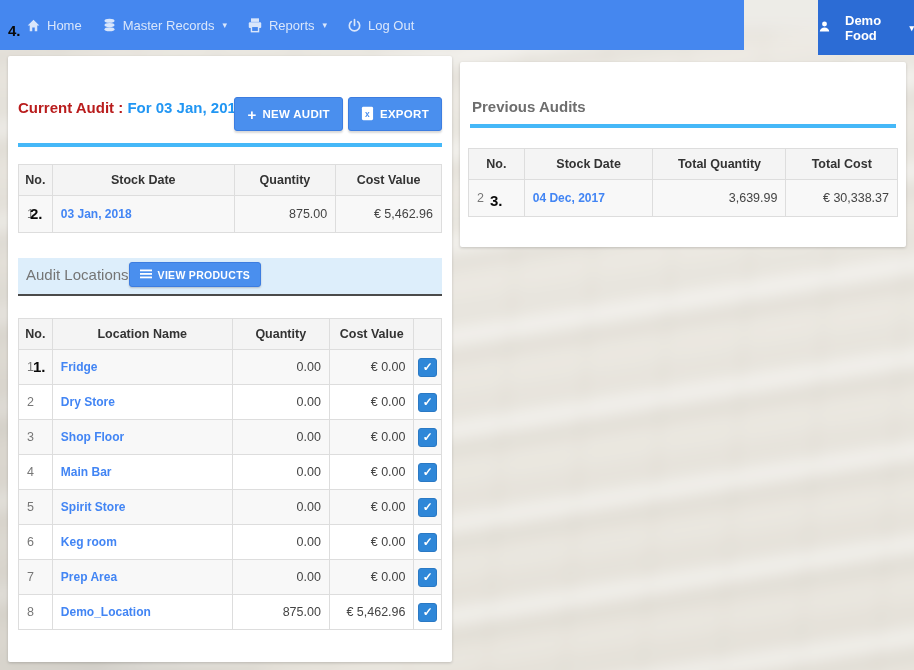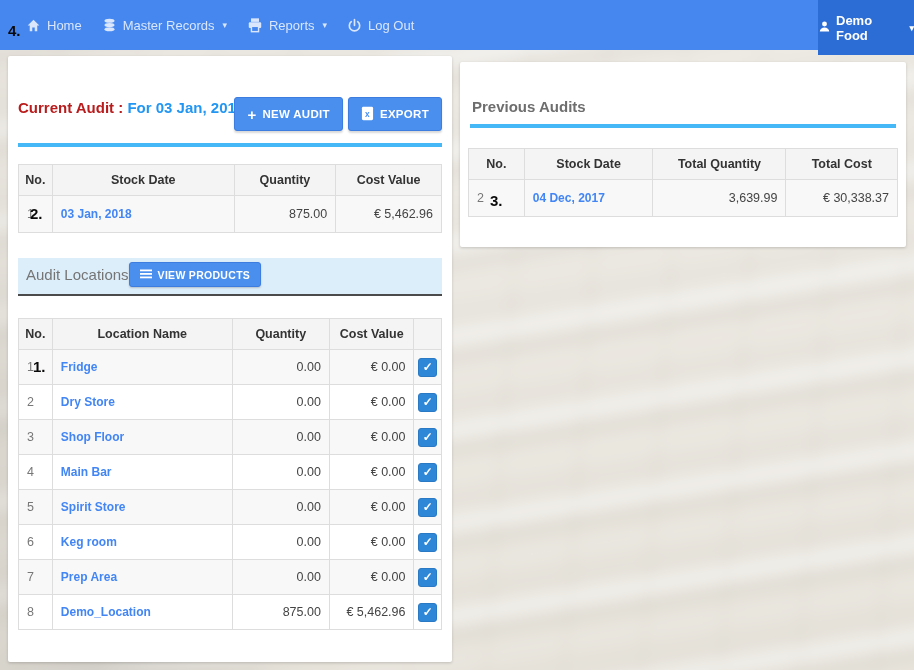--- a/index.html
+++ b/index.html
@@ -23,32 +23,32 @@
         rgba(150,140,122,0.14) 0px, rgba(150,140,122,0.14) 7px,
         transparent 7px, transparent 78px),
       linear-gradient(#f0ede8, #e0dbd1);
     filter: blur(7px);
     z-index:0;
   }
   .bg-fade { position:absolute; inset:0; background:rgba(238,236,232,0.55); z-index:0; }
 
   
   .navbar {
-    position:absolute; left:0; top:0; width:914px; height:50px;
+    position:absolute; left:0; top:0; width:744px; height:50px;
     background:#4587ef; z-index:2;
     display:flex; align-items:center; gap:20px; padding-left:26px;
     color:#d9e6fb; font-size:13px;
   }
   .nav-item { display:flex; align-items:center; gap:6px; cursor:pointer; white-space:nowrap; }
   .nav-item svg { display:block; }
   .caret { font-size:9px; margin-left:2px; }
   .user-box {
     position:absolute; right:0; top:0; width:96px; height:55px;
     background:#2c6cd5; z-index:3; color:#fff; font-size:13px; font-weight:bold;
-    display:flex; align-items:center; justify-content:center; gap:5px; cursor:pointer;
+    display:flex; align-items:center; justify-content:center; gap:14px; cursor:pointer;
   }
 
   
   .card { position:absolute; background:#fff; border-radius:2px;
           box-shadow:0 1px 3px rgba(0,0,0,0.18); z-index:1; }
   .card-left  { left:8px;  top:56px; width:444px; height:606px; }
   .card-right { left:460px; top:62px; width:446px; height:185px; }
 
   .welcome { position:absolute; left:10px; top:16px; font-size:15px; font-weight:bold; color:#2196f3; }
   .current-audit { position:absolute; left:10px; top:43px; font-size:15px; font-weight:bold; }

